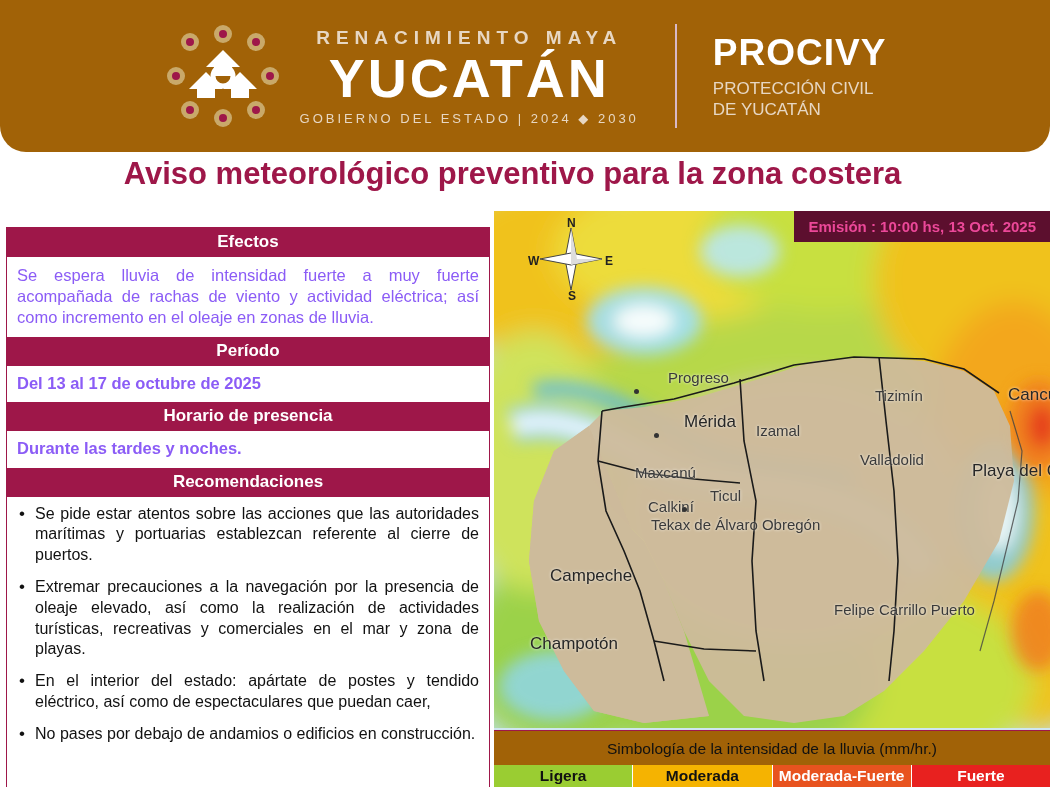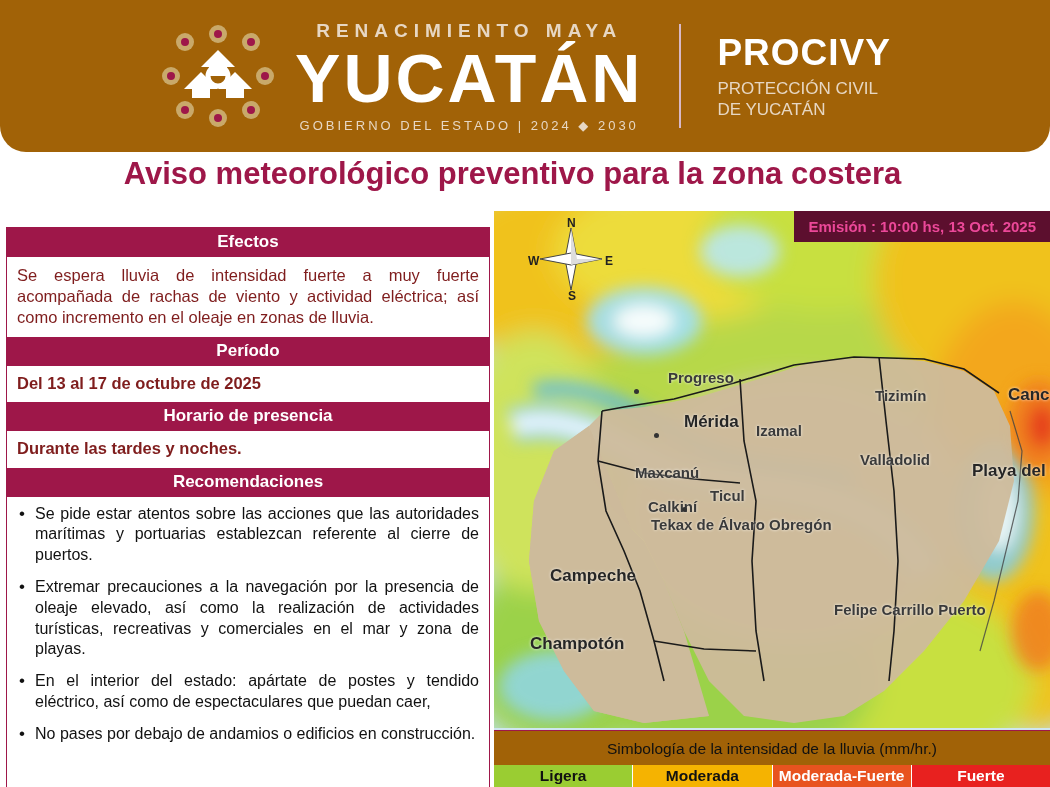--- a/index.html
+++ b/index.html
@@ -45,21 +45,21 @@
     color: #ffffff;
   }
   .ren-maya {
     font-size: 19px;
     letter-spacing: 6px;
     font-weight: bold;
     color: #e7d7c3;
     margin-bottom: 2px;
   }
   .yucatan {
-    font-size: 68px;
+    font-size: 54px;
     font-weight: bold;
     letter-spacing: 3px;
     line-height: 1;
   }
   .gob-estado {
     font-size: 13px;
     letter-spacing: 3px;
     color: #e7d7c3;
     margin-top: 6px;
   }
@@ -112,21 +112,21 @@
     background: #9e1749;
     color: #ffffff;
     font-weight: bold;
     font-size: 17px;
     text-align: center;
     padding: 4px 0 5px 0;
   }
   .sec-body {
     padding: 8px 10px 9px 10px;
     font-size: 16.5px;
-    color: #7f1d1d;
+    color: #8b5cf6;
     text-align: justify;
     line-height: 1.28;
   }
   .sec-body.strong {
     font-weight: bold;
     padding: 7px 10px 8px 10px;
     text-align: left;
   }
   ul.recs {
     margin: 7px 0 0 0;
@@ -196,21 +196,21 @@
   .c-n { left: 41px; top: 2px; }
   .c-s { left: 42px; bottom: 1px; }
   .c-w { left: 2px; top: 40px; }
   .c-e { right: 3px; top: 40px; }
 
   
   .city {
     position: absolute;
     font-size: 15px;
     color: #3a3a3a;
-    font-weight: bold;
+    font-weight: normal;
     white-space: nowrap;
     text-shadow: 0 0 3px rgba(255,255,255,0.85);
     padding-left: 44px;
   }
   .city.big { font-size: 17px; color: #262626; }
   .city-dot {
     position: absolute;
     width: 5px; height: 5px;
     background: #333;
     border-radius: 50%;

